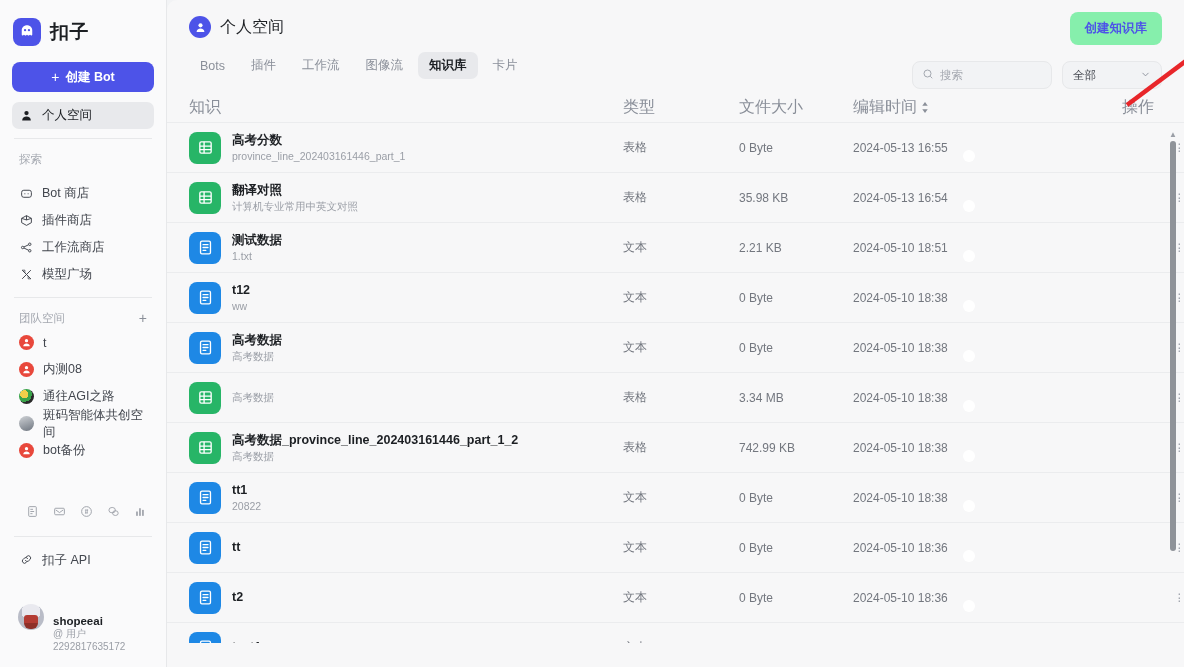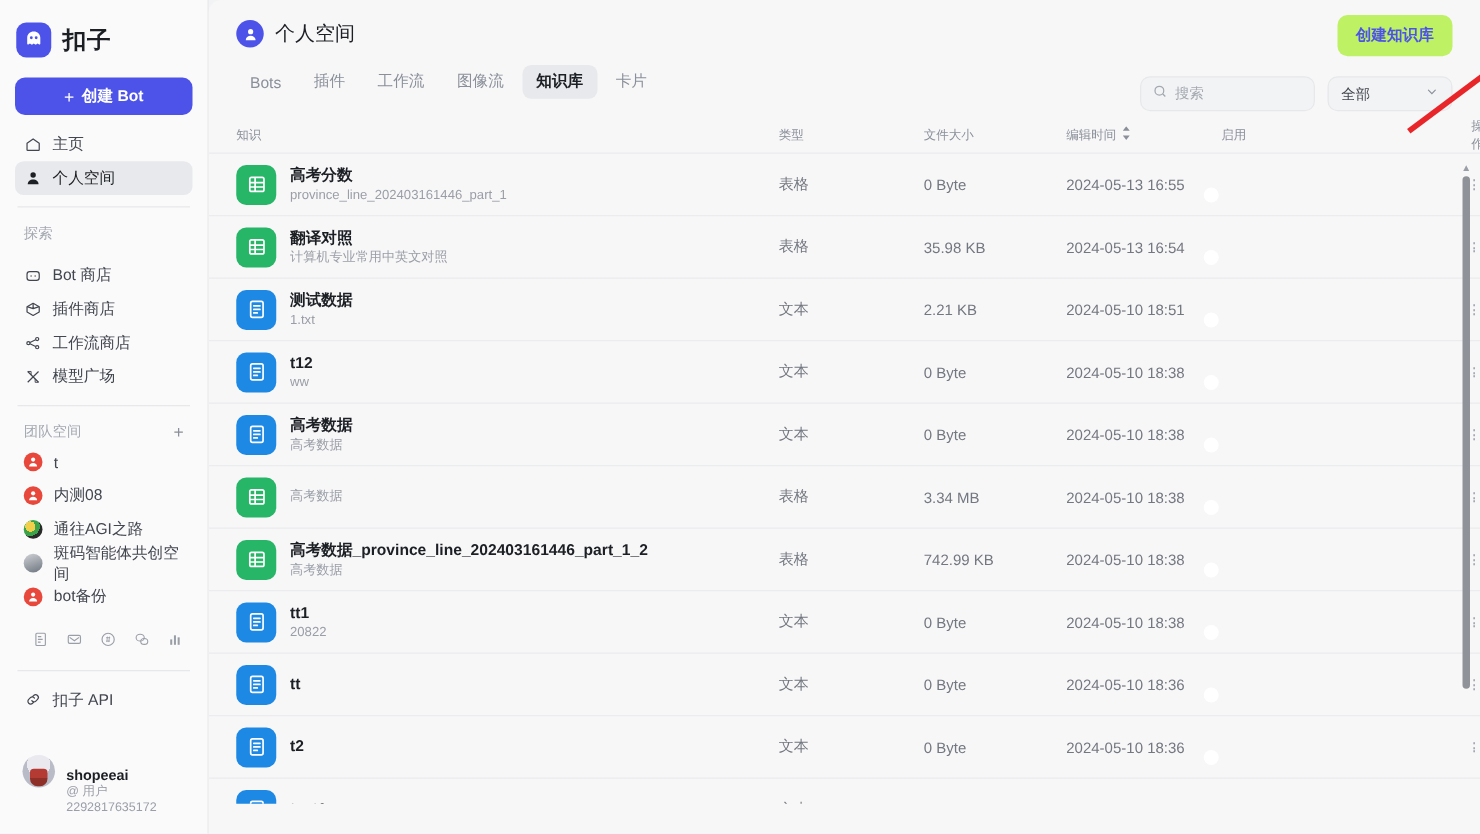--- a/index.html
+++ b/index.html
@@ -102,21 +102,21 @@
 
   .tabs-row { display: flex; align-items: center; gap: 4px; margin-top: 14px; }
   .tab {
     font-size: 12.5px; color: #8a8f99; padding: 5px 11px; border-radius: 7px; cursor: pointer;
     white-space: nowrap;
   }
   .tab.active { background: #e8e9ec; color: #1c1f23; font-weight: bold; }
 
   .head-right { position: absolute; right: 22px; top: 12px; display: flex; flex-direction: column; align-items: flex-end; }
   .create-kb {
-    background: #bef264; color: #4d53e8; font-size: 12.5px; font-weight: bold;
+    background: #86efac; color: #4d53e8; font-size: 12.5px; font-weight: bold;
     border: none; border-radius: 8px; padding: 8px 15px; cursor: pointer;
   }
   .filters-row { display: flex; gap: 10px; margin-top: 16px; justify-content: flex-end; }
   .search-box {
     width: 140px; height: 28px; background: #f2f3f5; border: 1px solid #e7e8ea;
     border-radius: 8px; display: flex; align-items: center; gap: 6px; padding: 0 9px;
   }
   .search-box input {
     border: none; outline: none; background: transparent; font-size: 11.5px; color: #42464e;
     width: 100%; font-family: inherit;
@@ -126,21 +126,21 @@
     width: 100px; height: 28px; background: #f2f3f5; border: 1px solid #e7e8ea;
     border-radius: 8px; display: flex; align-items: center; justify-content: space-between;
     padding: 0 10px; font-size: 11.5px; color: #42464e; cursor: pointer;
   }
   .anno-arrow { position: absolute; left: 955px; top: 5px; width: 135px; height: 105px; z-index: 41; pointer-events: none; }
 
   
   .table-wrap { flex: 1 1 auto; margin-top: 14px; position: relative; overflow: hidden; }
   .thead {
     display: flex; align-items: center; height: 30px; padding: 0 22px;
-    font-size: 10px; color: #8a8f99; border-bottom: 1px solid #ebecee;
+    font-size: 16px; color: #8a8f99; border-bottom: 1px solid #ebecee;
   }
   .c-know { flex: 0 0 434px; }
   .c-type { flex: 0 0 116px; }
   .c-size { flex: 0 0 114px; }
   .c-time { flex: 0 0 124px; display: flex; align-items: center; gap: 4px; }
   .c-enable { flex: 0 0 200px; }
   .c-op { flex: 1 1 auto; text-align: right; padding-right: 8px; }
 
   .tbody { height: 520px; overflow: hidden; }
   .row {
@@ -196,28 +196,20 @@
       </div>
       <div class="brand-name">扣子</div>
     </div>
 
     <button class="create-bot">
       <span class="plus">+</span>
       <span>创建 Bot</span>
     </button>
 
     <nav class="nav">
-      <div class="nav-item">
-        <span class="ico">
-          <svg width="13" height="13" viewBox="0 0 24 24" fill="none" stroke="#42464e" stroke-width="1.8" stroke-linecap="round" stroke-linejoin="round">
-            <path d="M3 10.5 12 4l9 6.5V20a1 1 0 0 1-1 1H4a1 1 0 0 1-1-1z"></path>
-          </svg>
-        </span>
-        <span>主页</span>
-      </div>
       <div class="nav-item active">
         <span class="ico">
           <svg width="13" height="13" viewBox="0 0 24 24" fill="#1c1f23">
             <circle cx="12" cy="7.5" r="4"></circle>
               <path d="M4 21c0-4.4 3.6-7 8-7s8 2.6 8 7z"></path>
           </svg>
         </span>
         <span>个人空间</span>
       </div>
     </nav>
@@ -425,21 +417,20 @@
         <div class="c-size">文件大小</div>
         <div class="c-time">
           <span>编辑时间</span>
           <span>
             <svg width="8" height="11" viewBox="0 0 8 12" fill="#8a8f99">
                 <path d="M4 0 7 4H1z"></path>
                 <path d="M4 12 1 8h6z"></path>
               </svg>
           </span>
         </div>
-        <div class="c-enable">启用</div>
         <div class="c-op">操作</div>
       </div>
 
       <div class="tbody" id="tbody">
           <div class="row">
             <div class="c-know know-cell">
               <span class="file-icon fi-table">
                 <svg width="17" height="17" viewBox="0 0 24 24" fill="none" stroke="#fff" stroke-width="1.9">
                   <rect x="4" y="4" width="16" height="16" rx="2"></rect>
                   <path d="M4 10h16M4 15h16M10 4v16"></path>

